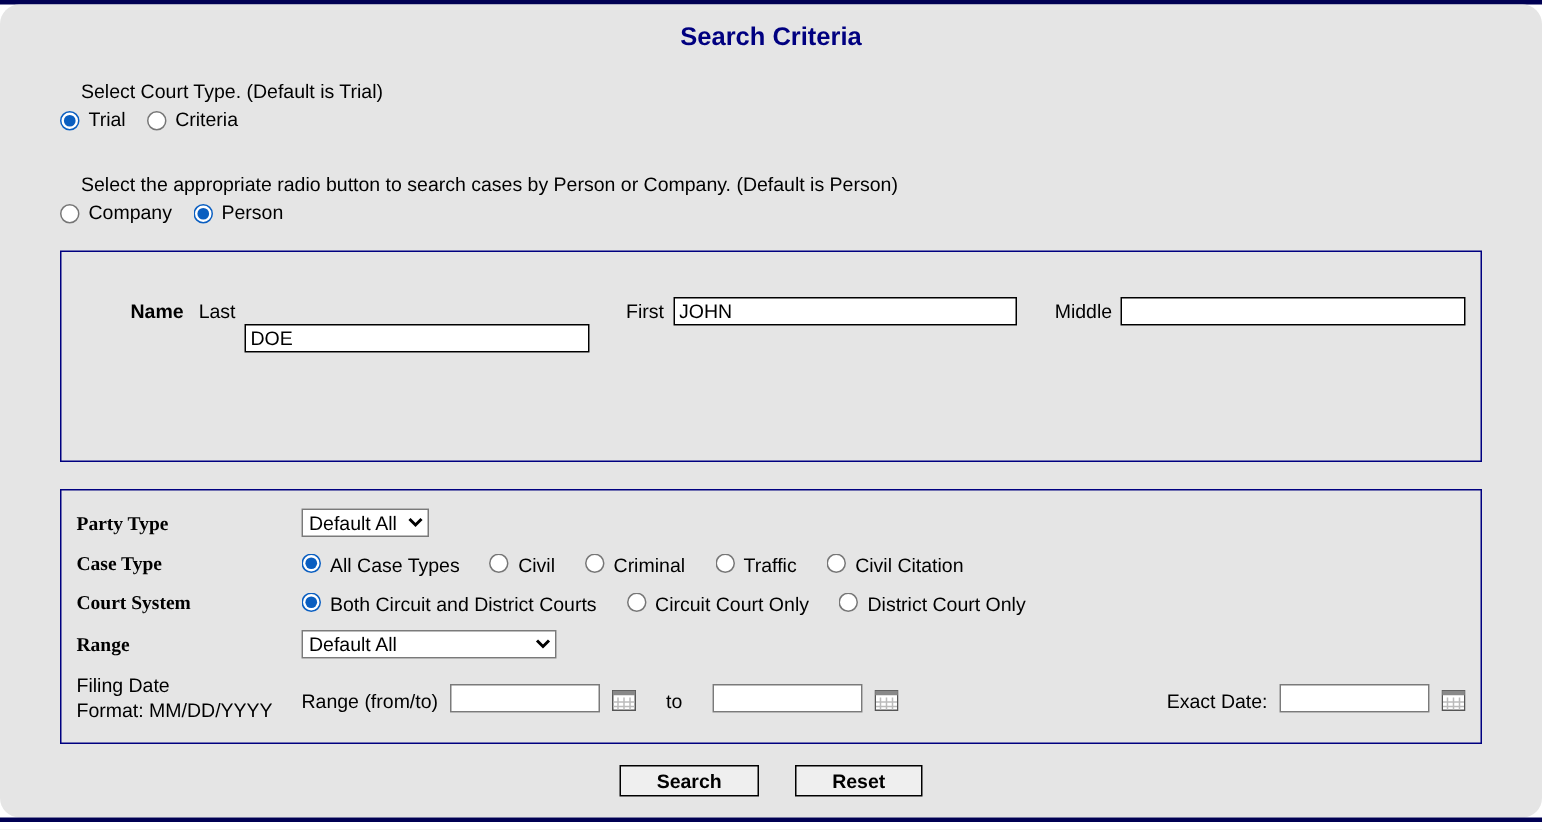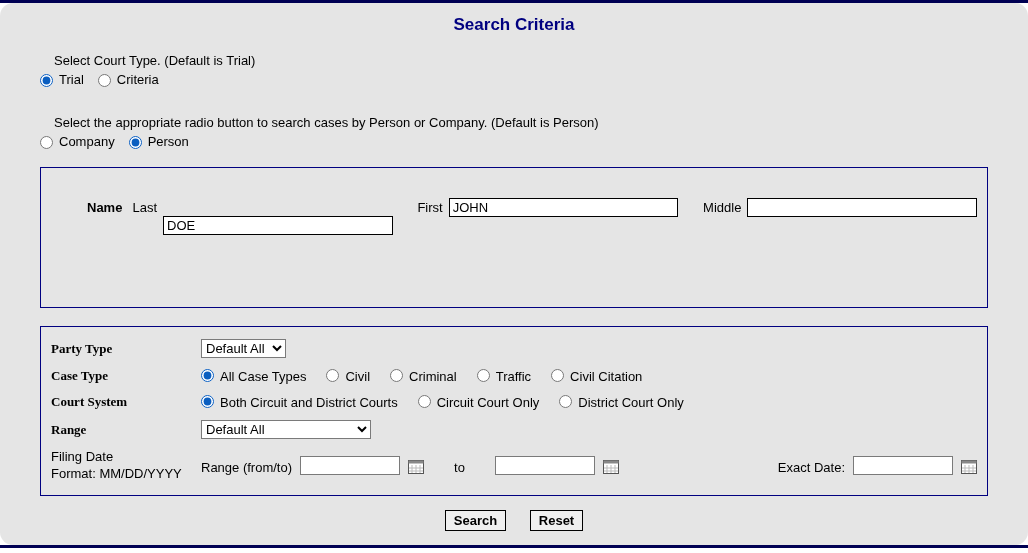--- a/index.html
+++ b/index.html
@@ -108,21 +108,21 @@
   .btn-row{
     text-align:center;
     margin-top:14px;
   }
   .btn{
     font-family:Verdana,Geneva,sans-serif;
     font-size:13px;
     font-weight:bold;
     background:#efefef;
     border:1px solid #000;
-    padding:2px 8px;
+    padding:2px 24px;
     margin:0 10px;
     cursor:pointer;
   }
   .gap28{height:28px;}
   .pushright{margin-left:auto;}
 </style>
 </head>
 <body>
 
 <div class="page">
@@ -216,21 +216,21 @@
             <svg viewBox="0 0 16 16" width="16" height="16">
                 <rect x="0.5" y="1.5" width="15" height="13" fill="#fff" stroke="#555"></rect>
                 <rect x="0.5" y="1.5" width="15" height="3" fill="#888"></rect>
                 <line x1="4" y1="6" x2="4" y2="14" stroke="#bbb"></line>
                 <line x1="8" y1="6" x2="8" y2="14" stroke="#bbb"></line>
                 <line x1="12" y1="6" x2="12" y2="14" stroke="#bbb"></line>
                 <line x1="1" y1="9" x2="15" y2="9" stroke="#bbb"></line>
                 <line x1="1" y1="12" x2="15" y2="12" stroke="#bbb"></line>
               </svg>
           </span>
-          <span style="margin:0 22px">to</span>
+          <span style="margin:0 12px">to</span>
           <input type="text" value="" style="">
           <span class="cal-icon">
             <svg viewBox="0 0 16 16" width="16" height="16">
                 <rect x="0.5" y="1.5" width="15" height="13" fill="#fff" stroke="#555"></rect>
                 <rect x="0.5" y="1.5" width="15" height="3" fill="#888"></rect>
                 <line x1="4" y1="6" x2="4" y2="14" stroke="#bbb"></line>
                 <line x1="8" y1="6" x2="8" y2="14" stroke="#bbb"></line>
                 <line x1="12" y1="6" x2="12" y2="14" stroke="#bbb"></line>
                 <line x1="1" y1="9" x2="15" y2="9" stroke="#bbb"></line>
                 <line x1="1" y1="12" x2="15" y2="12" stroke="#bbb"></line>

